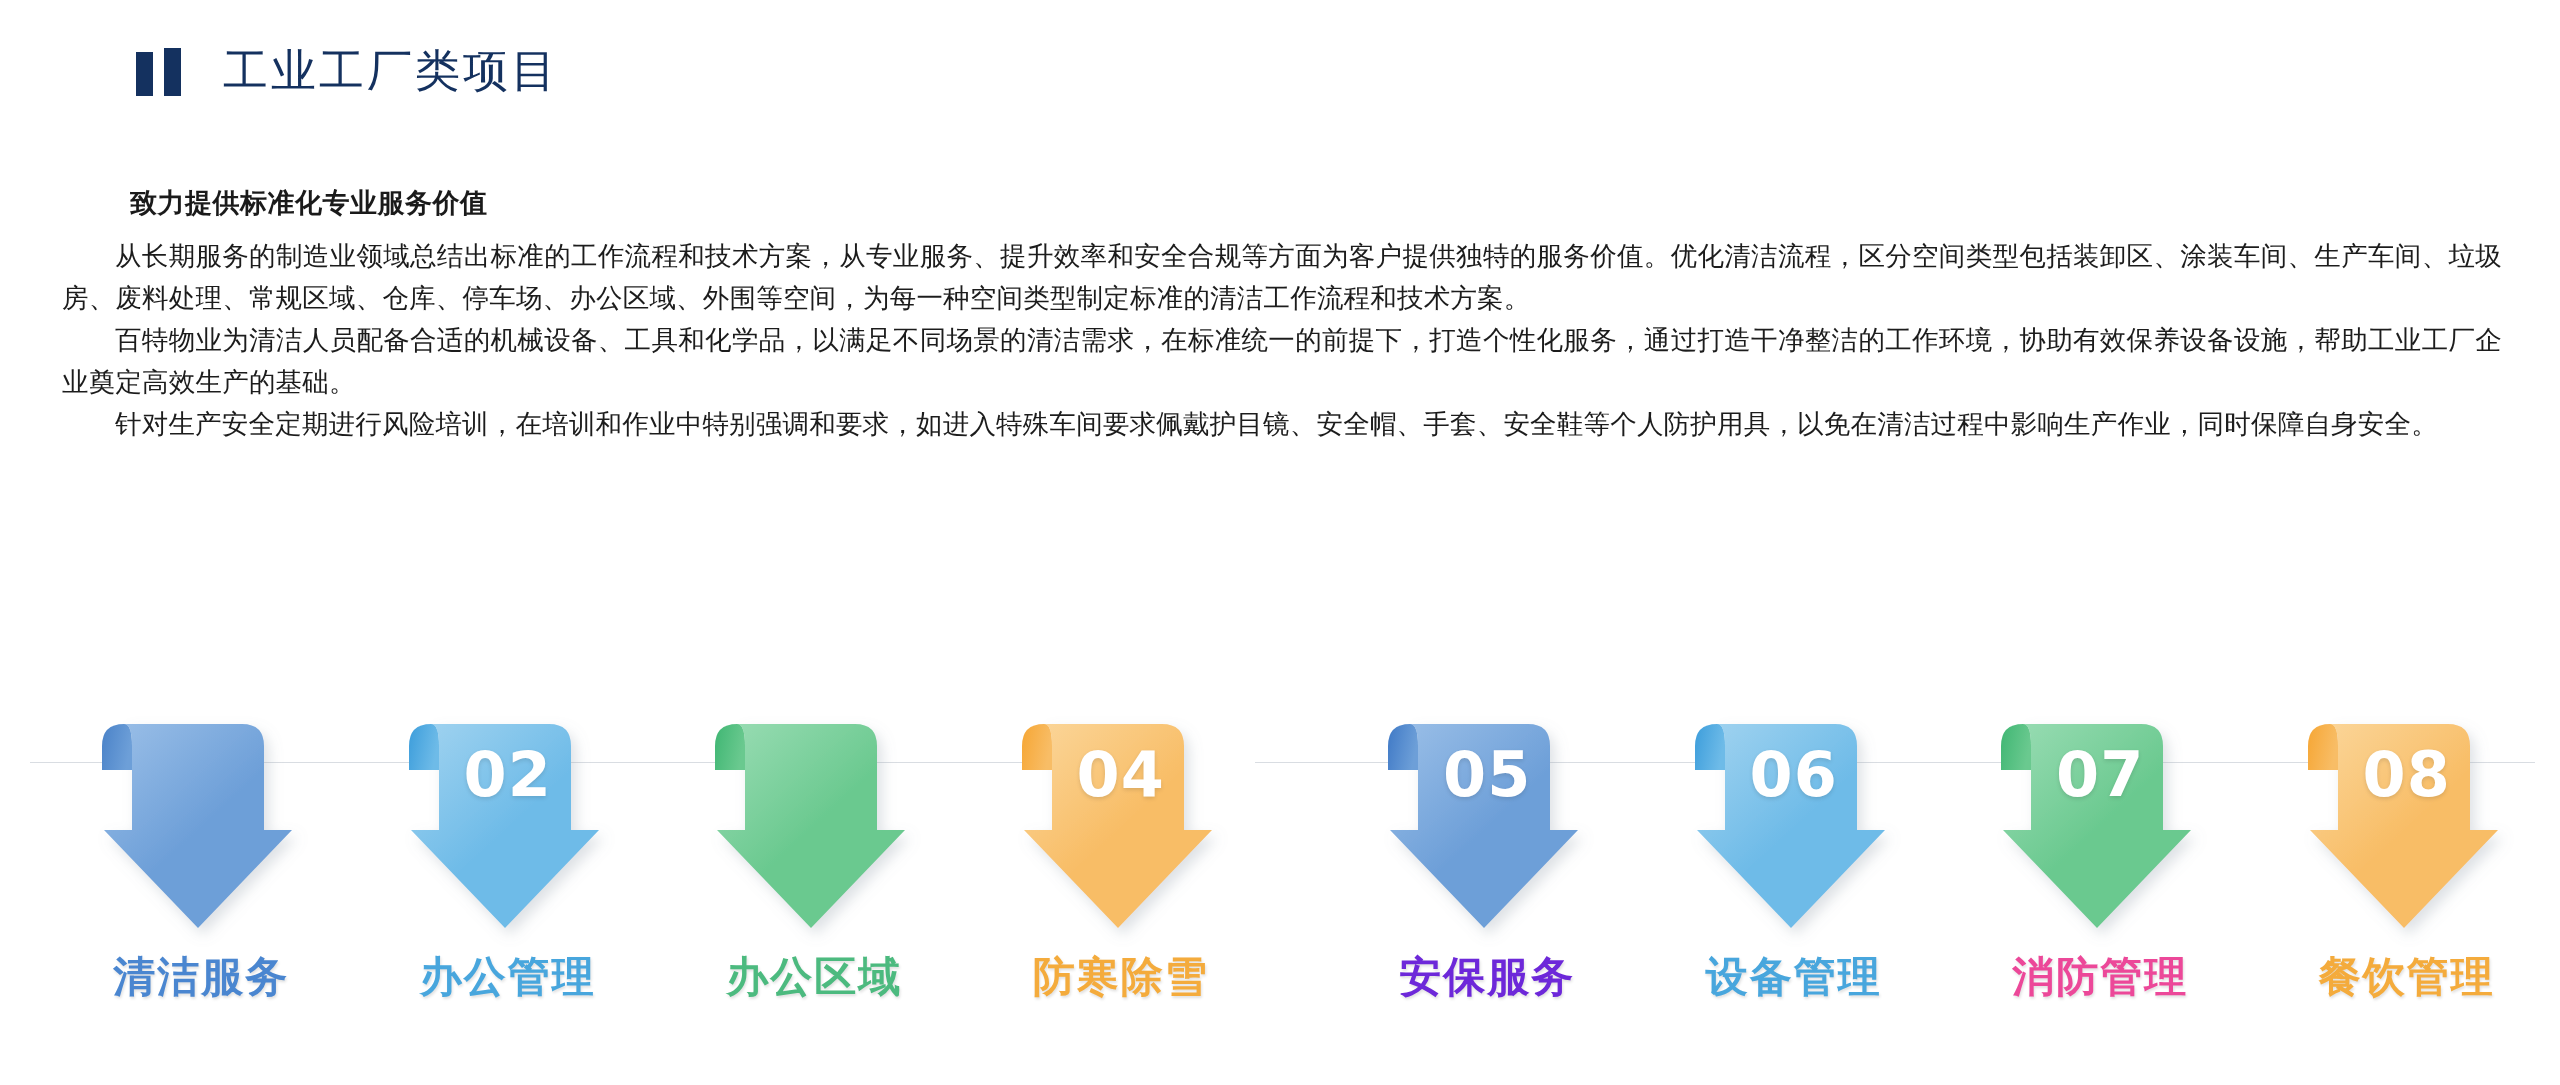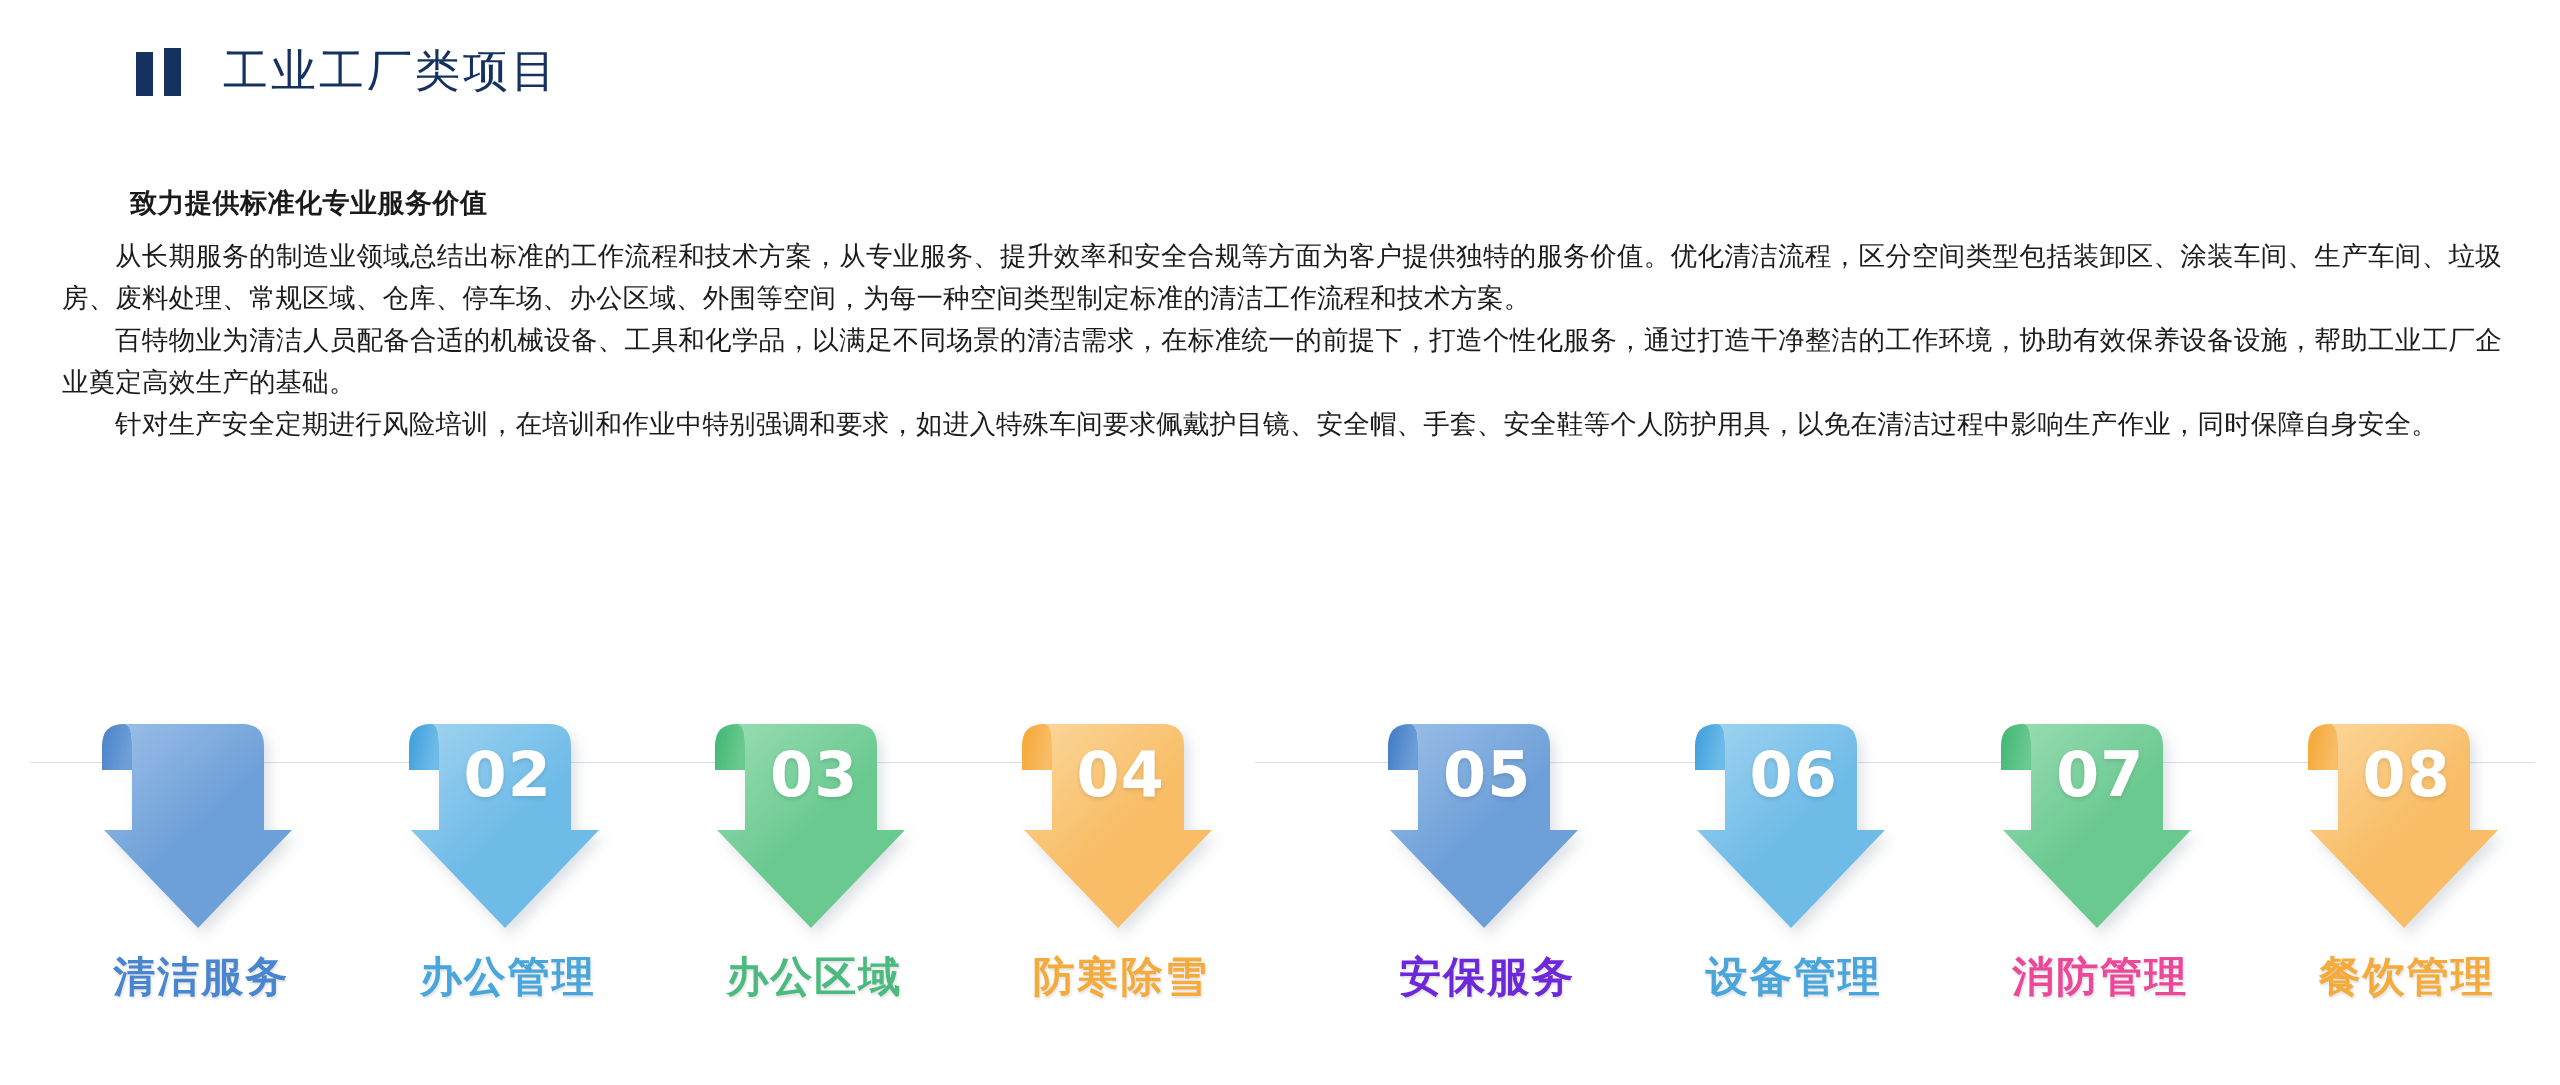--- a/index.html
+++ b/index.html
@@ -223,21 +223,20 @@
                 <stop offset="0%" stop-color="#3fb673"></stop>
                 <stop offset="100%" stop-color="#6ac98f"></stop>
               </linearGradient>
               <filter id="s2" x="-40%" y="-20%" width="190%" height="170%">
                 <feDropShadow dx="5" dy="7" stdDeviation="7" flood-color="#8e9aa8" flood-opacity="0.30"></feDropShadow>
               </filter>
             </defs>
             <path filter="url(#s2)" fill="url(#g2)" d="M38,24 L156,24 Q178,24 178,46 L178,130 L206,130 L112,228 L18,130 L46,130 L46,46 Q46,24 38,24 Z"></path>
             <path fill="url(#h2)" d="M38,24 Q16,24 16,46 L16,70 L46,70 L46,46 Q46,24 38,24 Z"></path>
           </svg>
-          <div class="num">03</div>
         </div>
         <div class="label" style="color: rgb(76, 186, 127);">办公区域</div>
       </div>
       <div class="item i4">
         <div class="arrow-wrap">
           <svg class="arrow-svg" viewBox="0 0 230 235">
             <defs>
               <linearGradient id="g3" x1="0" y1="0" x2="0.85" y2="1">
                 <stop offset="0%" stop-color="#fbd79c"></stop>
                 <stop offset="55%" stop-color="#f8bd66"></stop>

